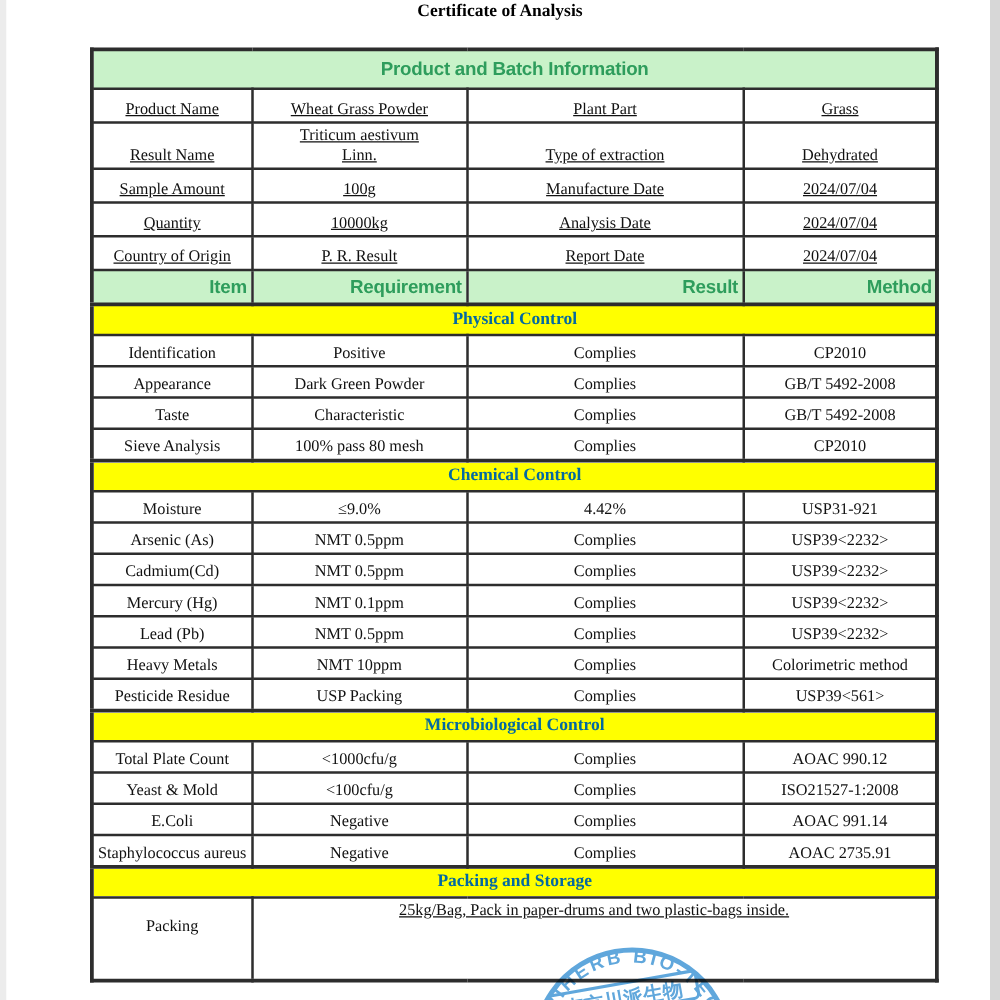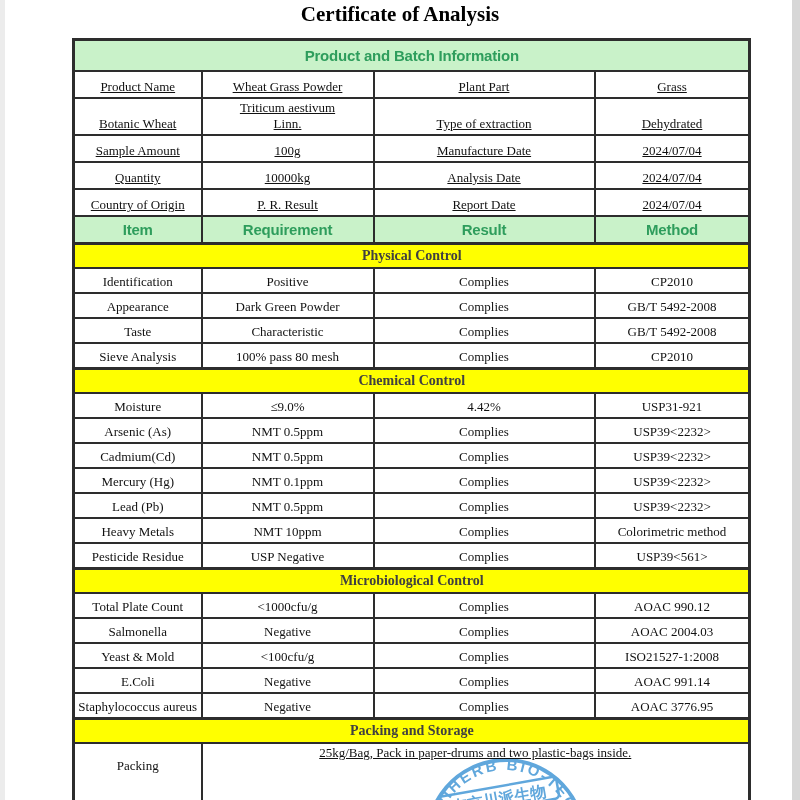--- a/index.html
+++ b/index.html
@@ -7,21 +7,21 @@
     width:800px;height:800px;overflow:hidden;position:relative;
     background:#ffffff;
     font-family:"Liberation Serif","DejaVu Serif",serif;
   }
   .edge{position:absolute;top:0;bottom:0;}
   .edge-left{left:0;width:5px;background:#ececec;}
   .edge-right{right:0;width:8px;background:#d7d7d7;}
 
   .doc-title{
     position:absolute;top:2px;left:0;width:100%;
-    text-align:center;font-size:21px;font-weight:bold;color:#000;
+    text-align:center;font-size:14px;font-weight:bold;color:#000;
     margin:0;letter-spacing:0px;
   }
 
   table.coa{
     position:absolute;left:72px;top:38px;width:676px;
     border-collapse:collapse;table-layout:fixed;
     background:#fff;
     border:3px solid #2d2d2d;
     font-size:13px;color:#111;
   }
@@ -38,24 +38,24 @@
     color:#2e9d5c;
     font-family:"Liberation Sans","DejaVu Sans",sans-serif;
     font-weight:bold;font-size:15px;letter-spacing:-0.2px;
     height:26px;vertical-align:middle;margin-top:24px;
   }
   tr.cols-header th{
     background:#c9f2c9;
     color:#2e9d5c;
     font-family:"Liberation Sans","DejaVu Sans",sans-serif;
     font-weight:bold;font-size:15px;letter-spacing:-0.2px;
-    height:22px;vertical-align:middle;
+    height:22px;vertical-align:middle;text-align:right;
   }
   tr.banner td{
-    background:#ffff00;color:#404040;
+    background:#ffff00;color:#0369a1;
     font-weight:bold;font-size:14px;
     height:19px;vertical-align:middle;
     border-top-width:3px;
   }
   tbody.rows td{height:20px;}
   tbody.info-body td{height:22px;text-decoration:underline;}
   tbody.packing-body td{height:24px;}
   tbody.packing-body td[colspan]{text-decoration:underline;}
   tbody.packing-body tr:last-child td{vertical-align:top;height:48px;}
   tbody.packing-body tr:last-child td:first-child{padding-top:14px;}
@@ -91,21 +91,21 @@
   </tbody>
 
   <tbody class="rows info-body">
       <tr>
         <td>Product Name</td>
         <td>Wheat Grass Powder</td>
         <td>Plant Part</td>
         <td>Grass</td>
       </tr>
       <tr>
-        <td>Botanic Wheat</td>
+        <td>Result Name</td>
         <td>Triticum aestivum
 Linn.</td>
         <td>Type of extraction</td>
         <td>Dehydrated</td>
       </tr>
       <tr>
         <td>Sample Amount</td>
         <td>100g</td>
         <td>Manufacture Date</td>
         <td>2024/07/04</td>
@@ -201,62 +201,56 @@
         <td>USP39&lt;2232&gt;</td>
       </tr>
       <tr>
         <td>Heavy Metals</td>
         <td>NMT 10ppm</td>
         <td>Complies</td>
         <td>Colorimetric method</td>
       </tr>
       <tr>
         <td>Pesticide Residue</td>
-        <td>USP Negative</td>
+        <td>USP Packing</td>
         <td>Complies</td>
         <td>USP39&lt;561&gt;</td>
       </tr>
     </tbody>
 
   <tbody>
     <tr class="banner">
       <td colspan="4">Microbiological Control</td>
     </tr>
   </tbody>
 
   <tbody class="rows">
       <tr>
         <td>Total Plate Count</td>
         <td>&lt;1000cfu/g</td>
         <td>Complies</td>
         <td>AOAC 990.12</td>
       </tr>
       <tr>
-        <td>Salmonella</td>
-        <td>Negative</td>
-        <td>Complies</td>
-        <td>AOAC 2004.03</td>
-      </tr>
-      <tr>
         <td>Yeast &amp; Mold</td>
         <td>&lt;100cfu/g</td>
         <td>Complies</td>
         <td>ISO21527-1:2008</td>
       </tr>
       <tr>
         <td>E.Coli</td>
         <td>Negative</td>
         <td>Complies</td>
         <td>AOAC 991.14</td>
       </tr>
       <tr>
         <td>Staphylococcus aureus</td>
         <td>Negative</td>
         <td>Complies</td>
-        <td>AOAC 3776.95</td>
+        <td>AOAC 2735.91</td>
       </tr>
     </tbody>
 
   <tbody>
     <tr class="banner">
       <td colspan="4">Packing and Storage</td>
     </tr>
   </tbody>
 
   <tbody class="rows packing-body">

